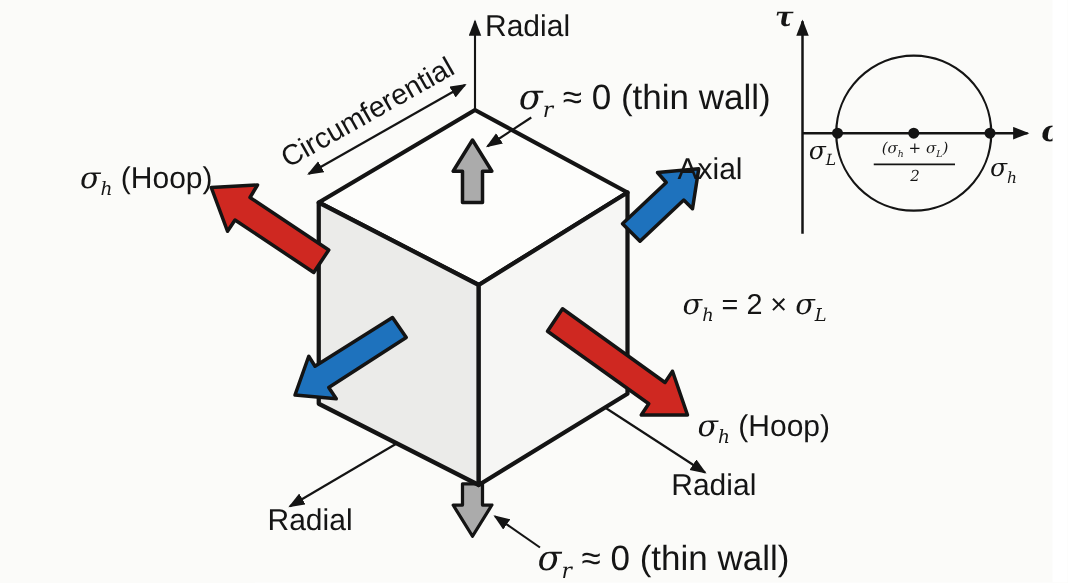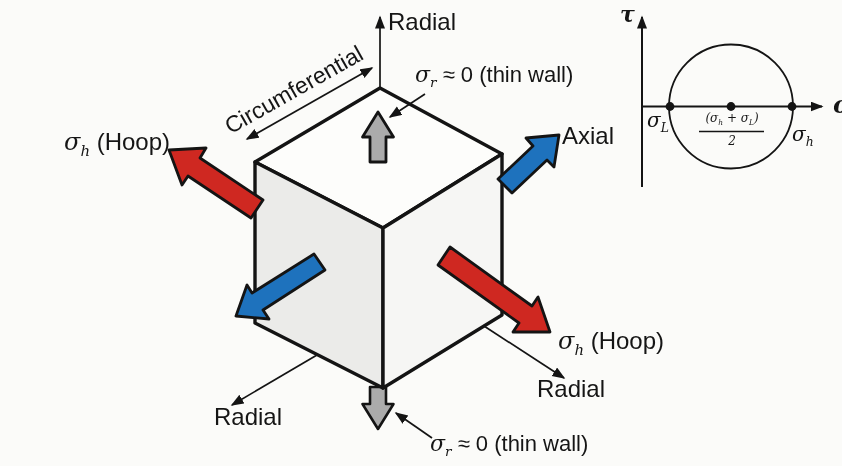--- a/index.html
+++ b/index.html
@@ -14,21 +14,21 @@
   #stage svg{position:absolute;left:0;top:0;}
   .lbl{
     position:absolute;
     white-space:nowrap;
     line-height:1;
     font-size:24px;
     color:#151515;
     letter-spacing:0;
   }
   .eq{font-size:23px;}
-  .note{font-size:22px;}
+  .note{font-size:28px;}
   .m{
     font-family:"DejaVu Serif", serif;
     font-style:italic;
   }
   .m sub, .lbl sub{
     font-size:62%;
     line-height:0;
   }
   .rot{
     transform:translate(-50%,-50%) rotate(-29.5deg);
@@ -88,22 +88,23 @@
   </svg>
 
   <div class="lbl" style="left:388px;top:10px">Radial</div>
 
   <div class="lbl rot" style="left:294px;top:90px">Circumferential</div>
 
   <div class="lbl note" style="left:415px;top:64px"><span class="m"><span>σ</span><sub>r</sub></span><span> ≈ 0 (thin wall)</span></div>
 
   <div class="lbl" style="left:64px;top:130px"><span class="m"><span>σ</span><sub>h</sub></span><span> (Hoop)</span></div>
 
-  <div class="lbl" style="left:562px;top:124px">Axial</div>
+  <div class="lbl" style="left:542px;top:124px">Axial</div>
 
+  <div class="lbl eq" style="left:546px;top:232px"><span class="m"><span>σ</span><sub>h</sub></span><span> = 2 × </span><span class="m"><span>σ</span><sub>L</sub></span></div>
 
   <div class="lbl" style="left:558px;top:329px"><span class="m"><span>σ</span><sub>h</sub></span><span> (Hoop)</span></div>
 
 
   <div class="lbl" style="left:214px;top:405px">Radial</div>
 
   <div class="lbl" style="left:537px;top:377px">Radial</div>
 
   <div class="lbl note" style="left:430px;top:433px"><span class="m"><span>σ</span><sub>r</sub></span><span> ≈ 0 (thin wall)</span></div>
 

